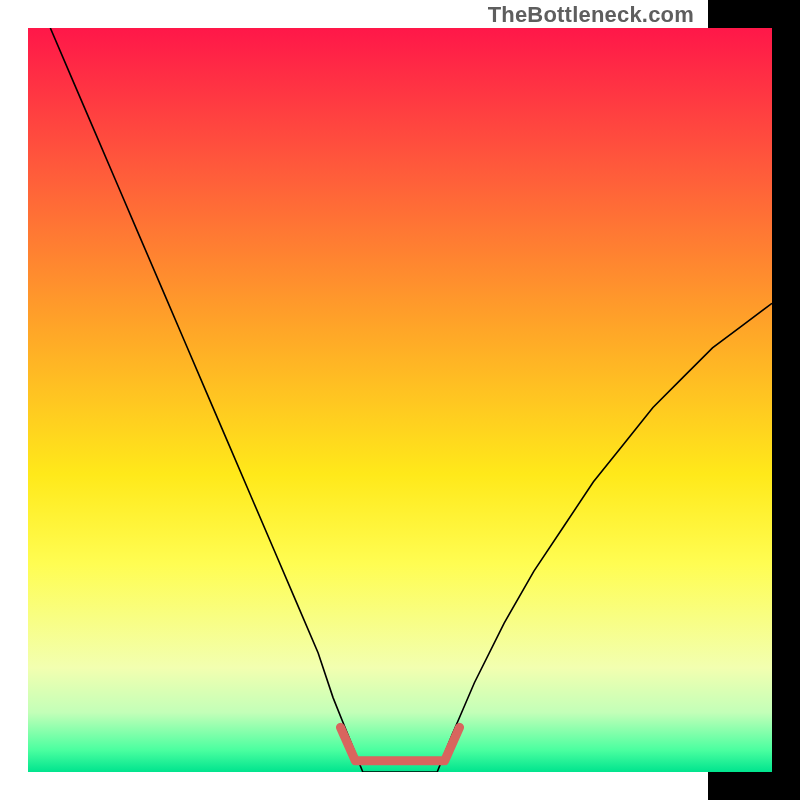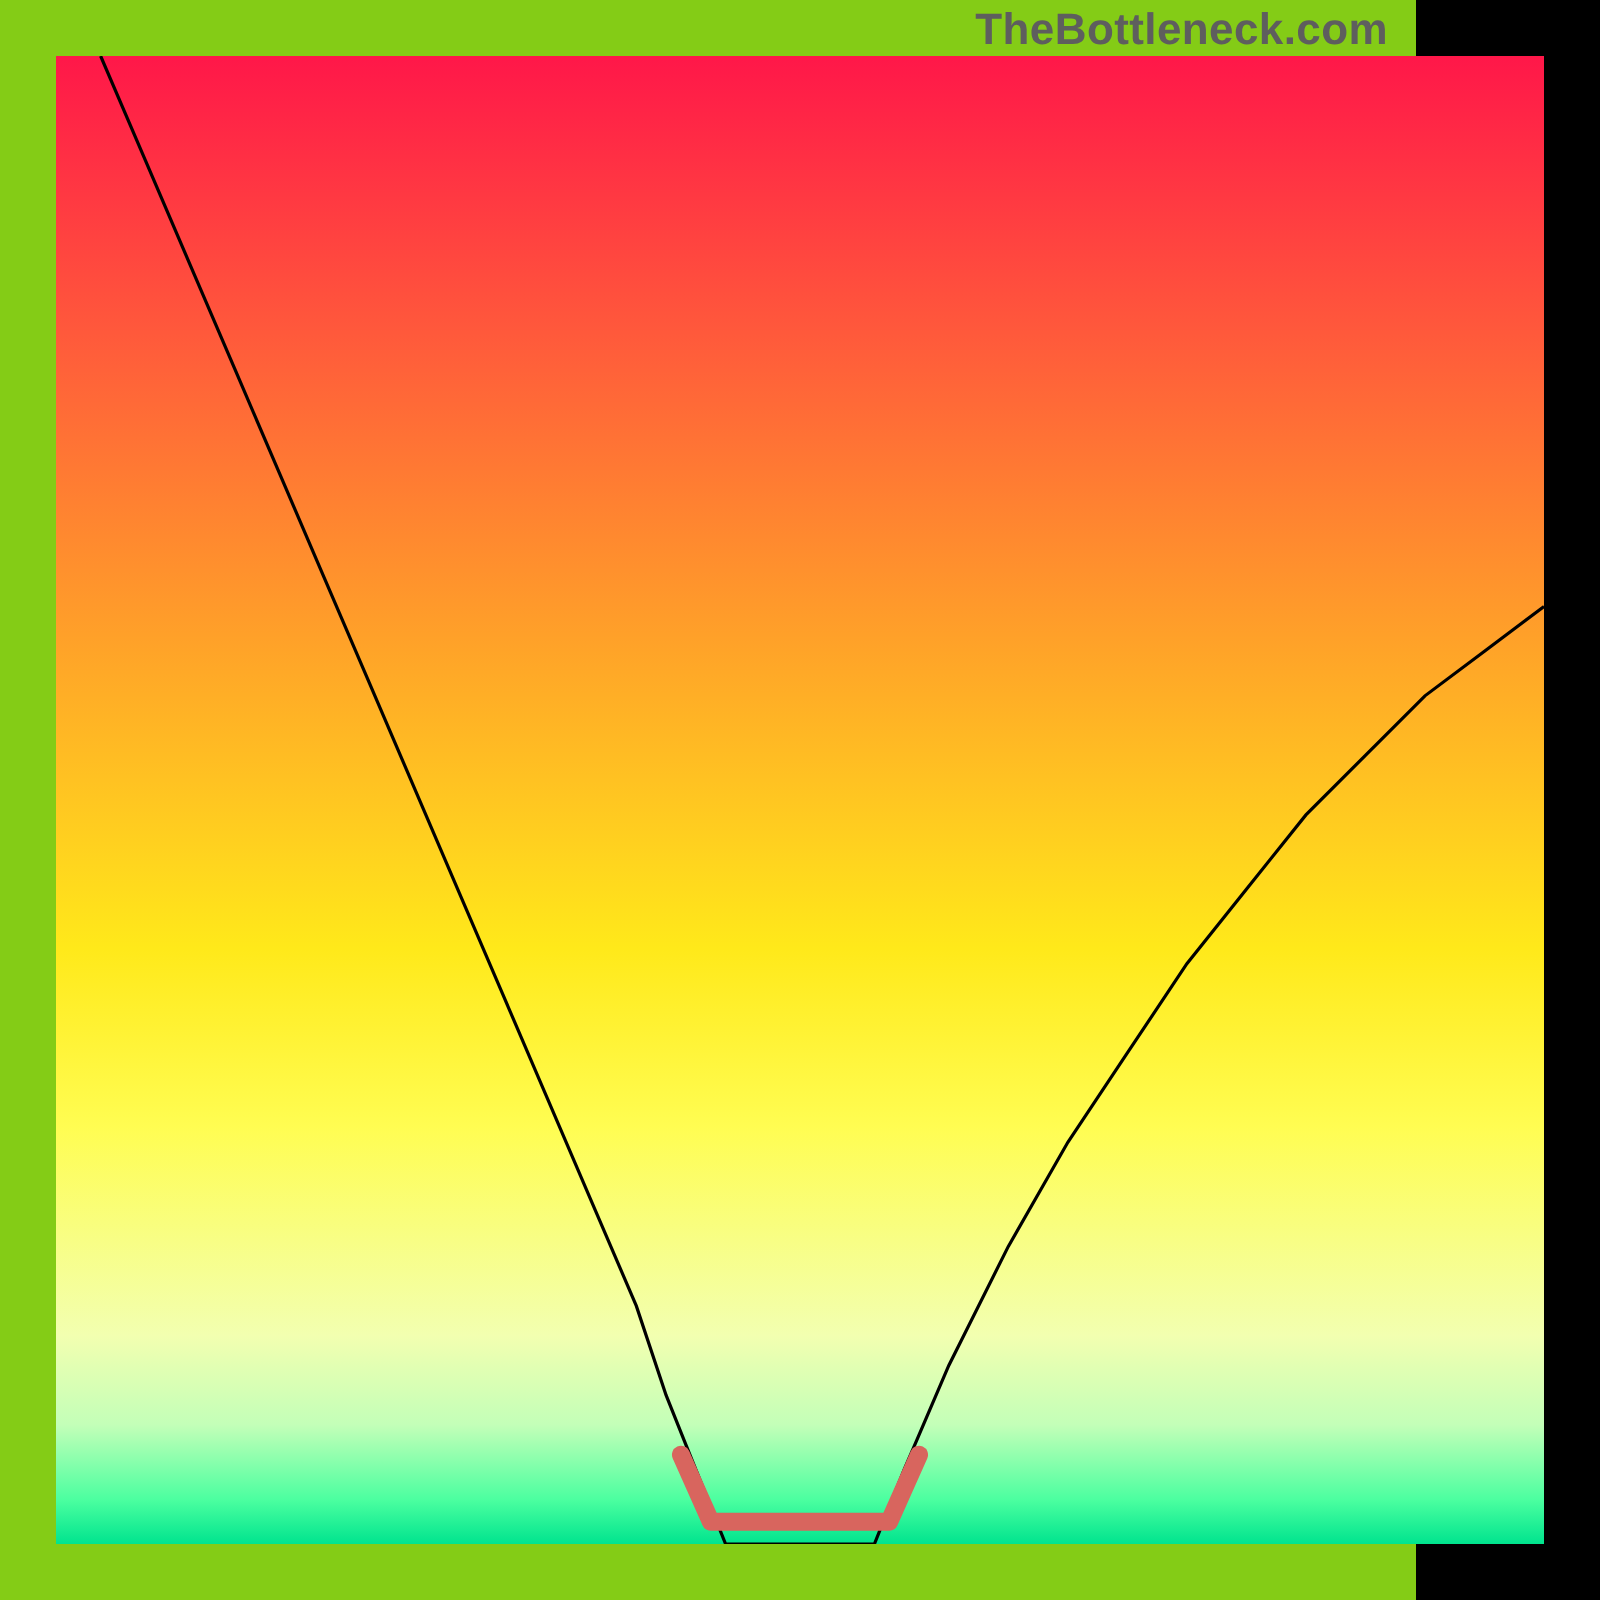--- a/index.html
+++ b/index.html
@@ -7,21 +7,21 @@
     padding: 0;
     width: 800px;
     height: 800px;
     background: #000;
     overflow: hidden;
   }
   .outer {
     position: relative;
     width: 708px;
     height: 800px;
-    background: #84cc16;
+    background: #ffffff;
   }
   .plot {
     position: absolute;
     left: 28px;
     top: 28px;
     width: 744px;
     height: 744px;
     overflow: hidden;
   }
   .plot svg { display: block; }

